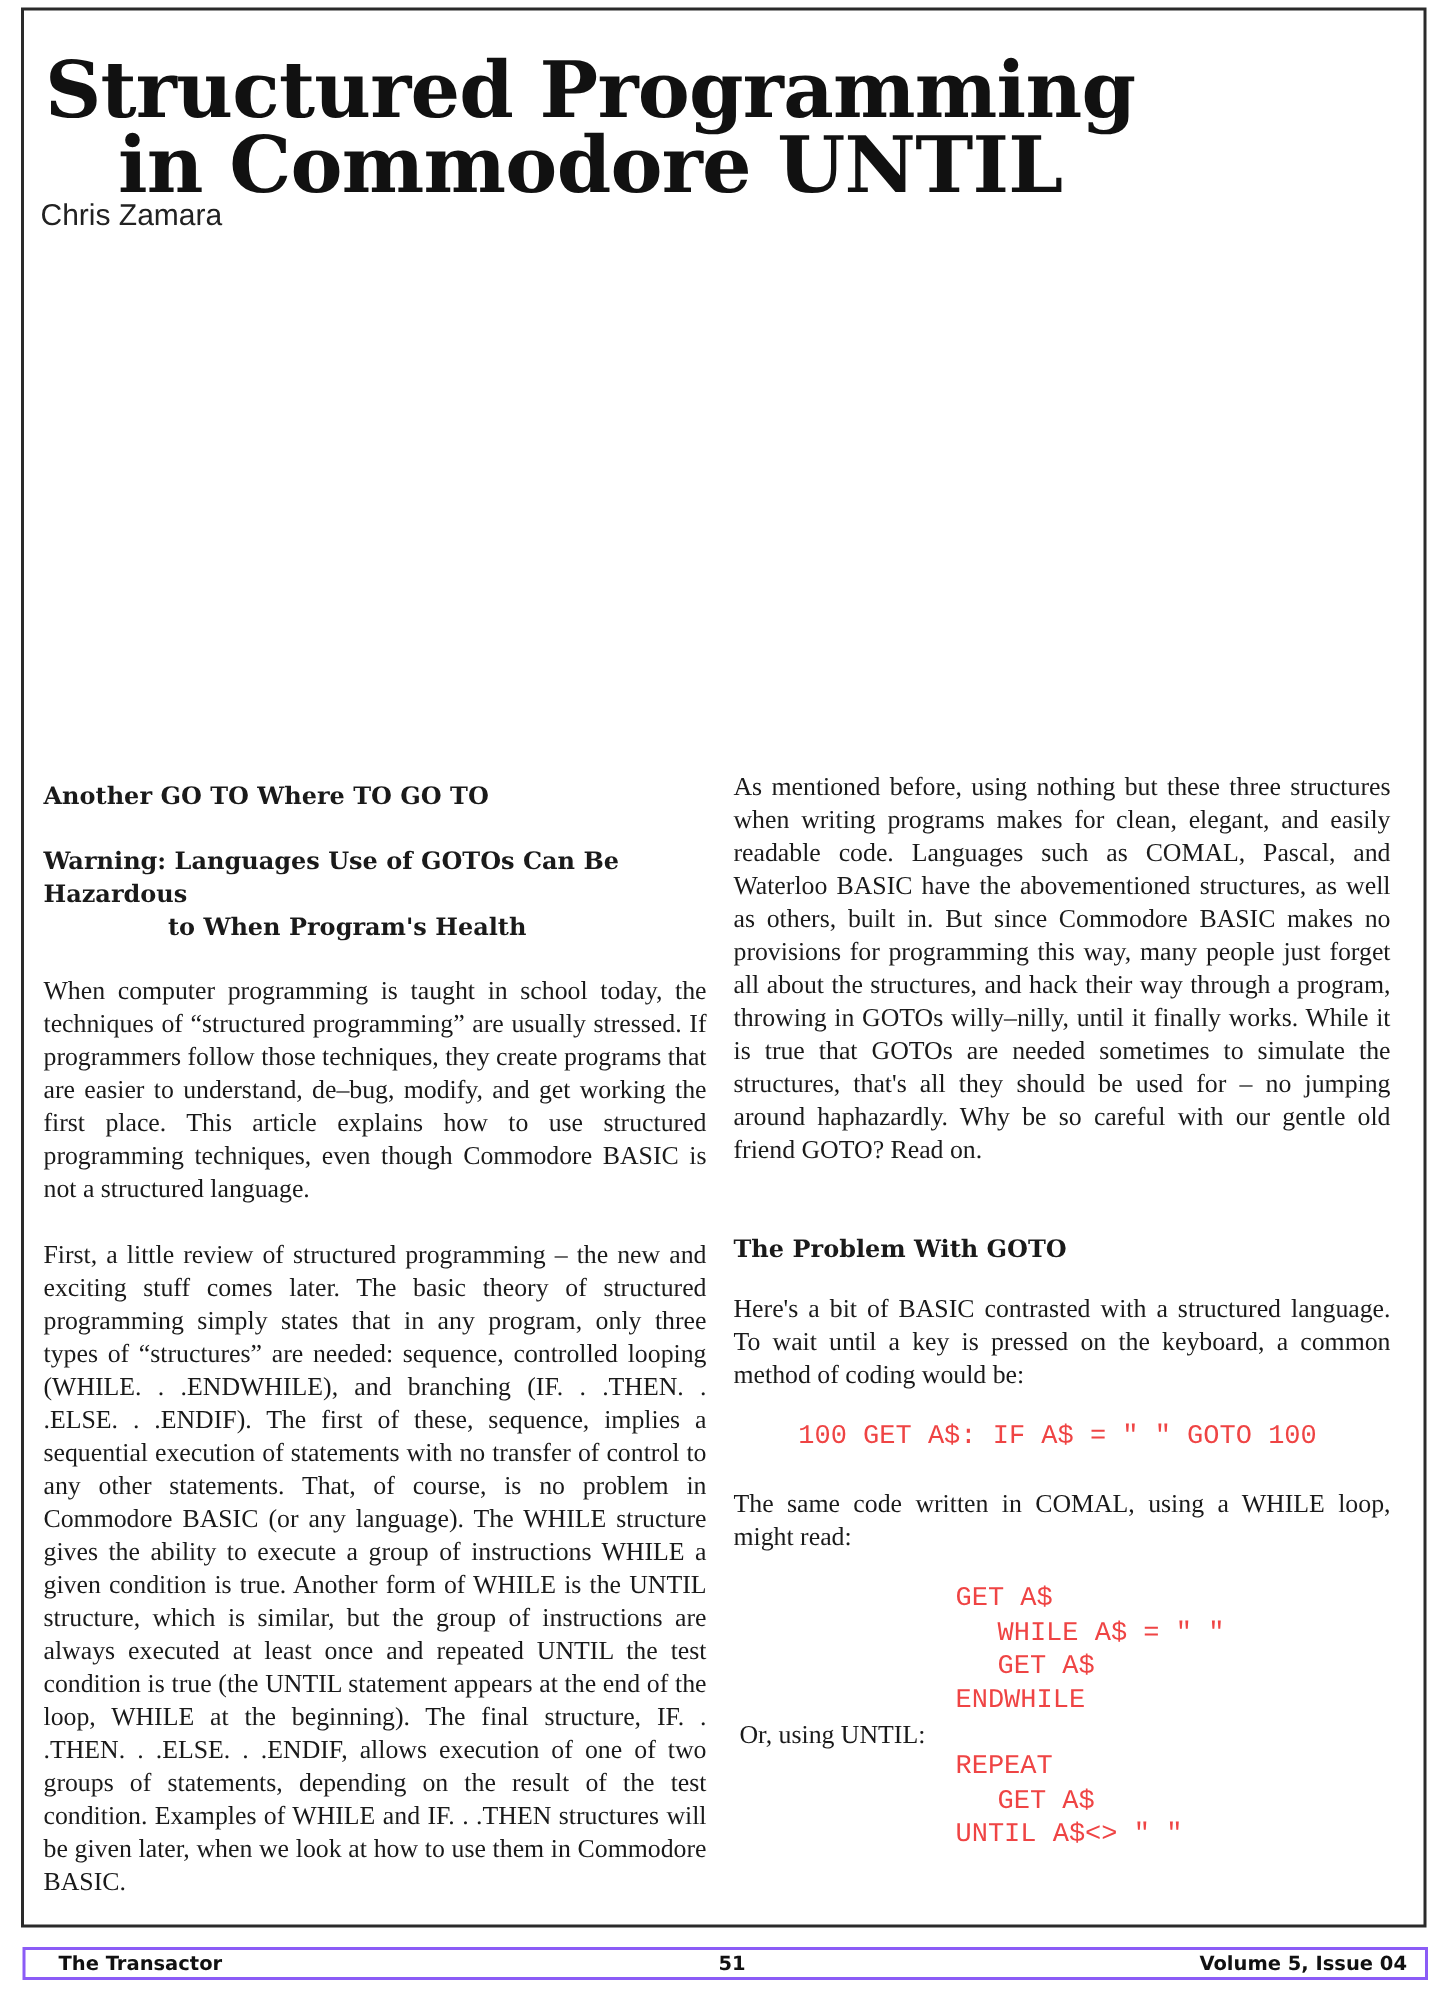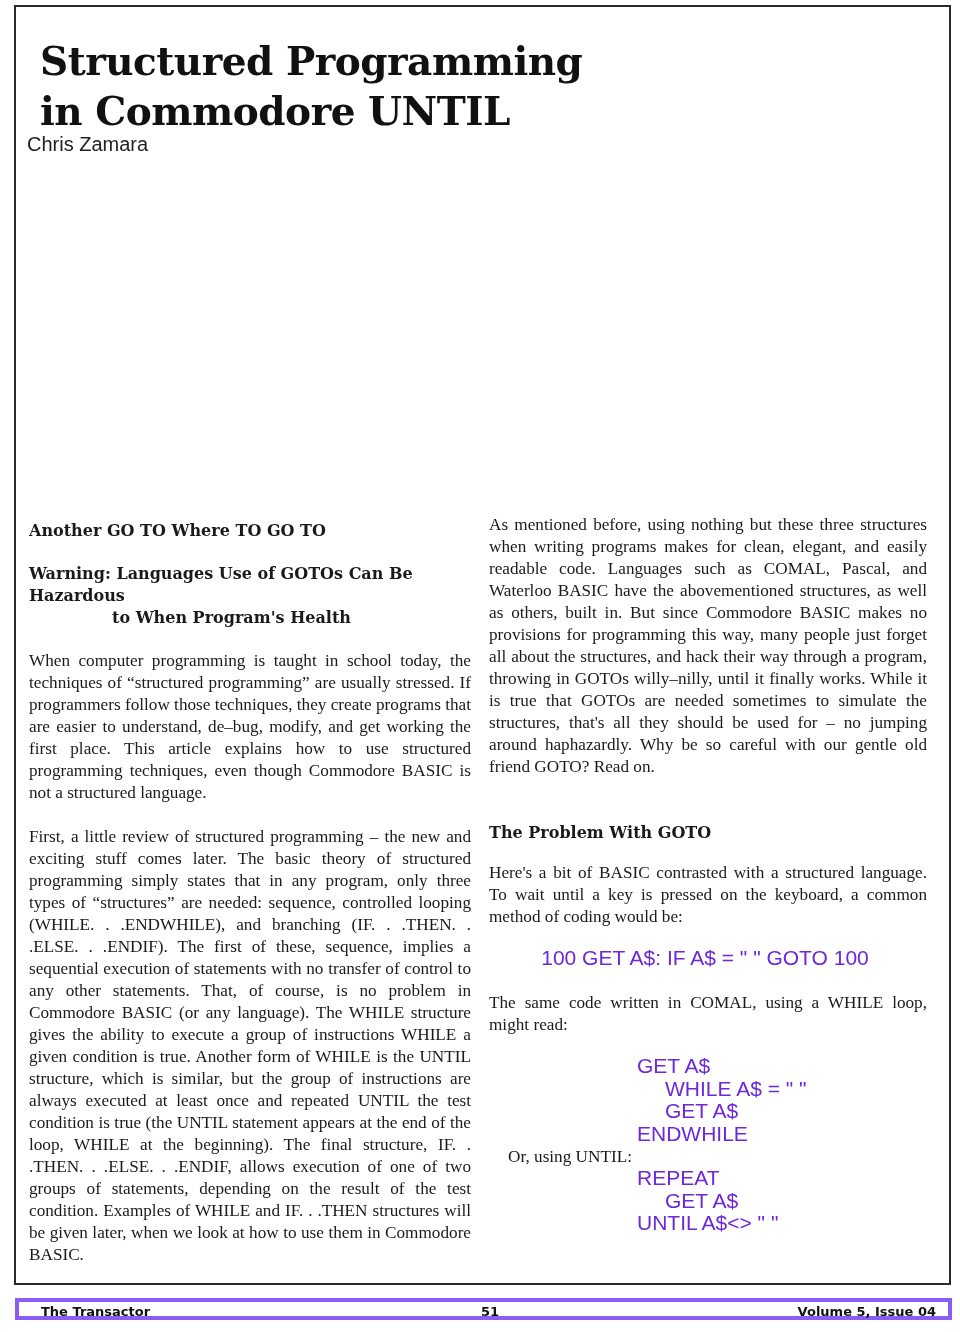--- a/index.html
+++ b/index.html
@@ -18,29 +18,30 @@
     position: absolute;
     left: 14px;
     top: 5px;
     width: 937px;
     height: 1280px;
     border: 2px solid #2a2a2a;
     box-sizing: border-box;
   }
   .title {
     position: absolute;
-    left: 40px;
+    left: 30px;
     top: 36px;
     margin: 0;
     font-family: "DejaVu Serif", "Liberation Serif", serif;
     font-weight: bold;
-    font-size: 39px;
+    font-size: 52px;
     line-height: 50px;
     letter-spacing: -0.5px;
     color: #111;
+    text-align: center;
   }
   .author {
     position: absolute;
     left: 27px;
     top: 133px;
     font-family: "Liberation Sans", sans-serif;
     font-size: 20px;
     color: #222;
   }
   .col {
@@ -66,39 +67,39 @@
   .warn .line2 { display: block; padding-left: 83px; }
   p.body {
     margin: 0;
     text-align: justify;
   }
   .p1 { margin-top: 21px !important; }
   .p2 { margin-top: 22px !important; }
   .h-problem { margin-top: 44px; }
   .p-here { margin-top: 18px !important; }
   .code {
-    font-family: Liberation Sans, sans-serif;
-    font-size: 21px;
+    font-family: Liberation Mono, monospace;
+    font-size: 18px;
     line-height: 22px;
-    color: #6d28d9;
+    color: #ef4444;
   }
   .code-center { text-align: center; margin-top: 19px; padding-right: 6px; }
   .p-same { margin-top: 23px !important; }
   .code-block { margin-top: 19px; position: relative; }
   .code-line { display: block; padding-left: 148px; height: 22.5px; }
   .code-line.ind { padding-left: 176px; }
   .or-line { position: relative; height: 22px; }
-  .or-label { position: absolute; left: 19px; top: 1px; font-family: "Liberation Serif", serif; }
+  .or-label { position: absolute; left: 4px; top: 1px; font-family: "Liberation Serif", serif; }
   .footer {
     position: absolute;
     left: 15px;
     top: 1298px;
     width: 937px;
     height: 22px;
-    border: 4px solid #8b5cf6;
+    border: 2px solid #8b5cf6;
     box-sizing: border-box;
     font-family: "DejaVu Sans", "Liberation Sans", sans-serif;
     font-weight: bold;
     font-size: 13px;
     color: #111;
   }
   .footer span { position: absolute; top: 2px; }
   .f-left { left: 22px; }
   .f-mid { left: 462px; }
   .f-right { right: 12px; }

